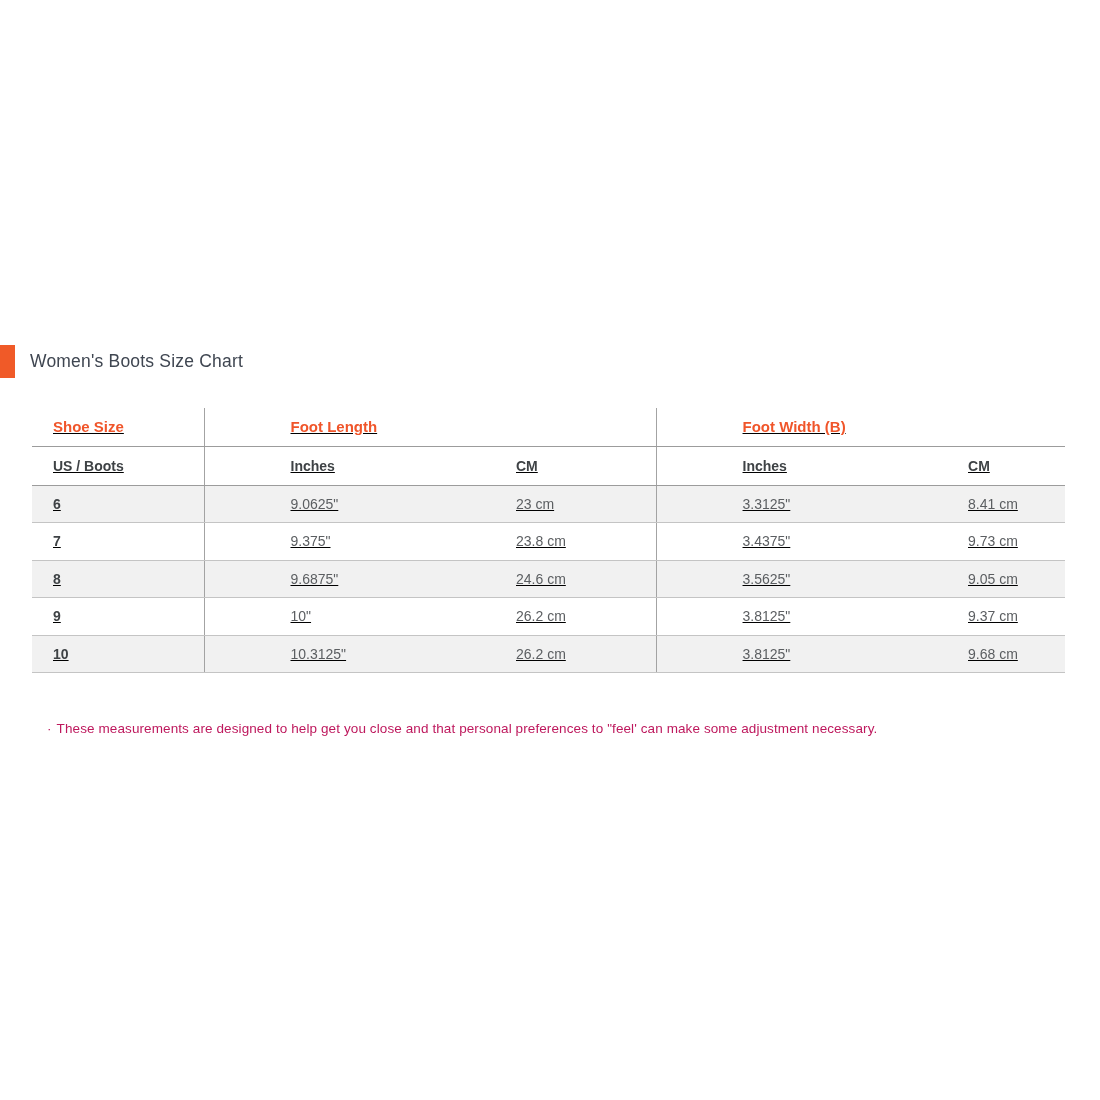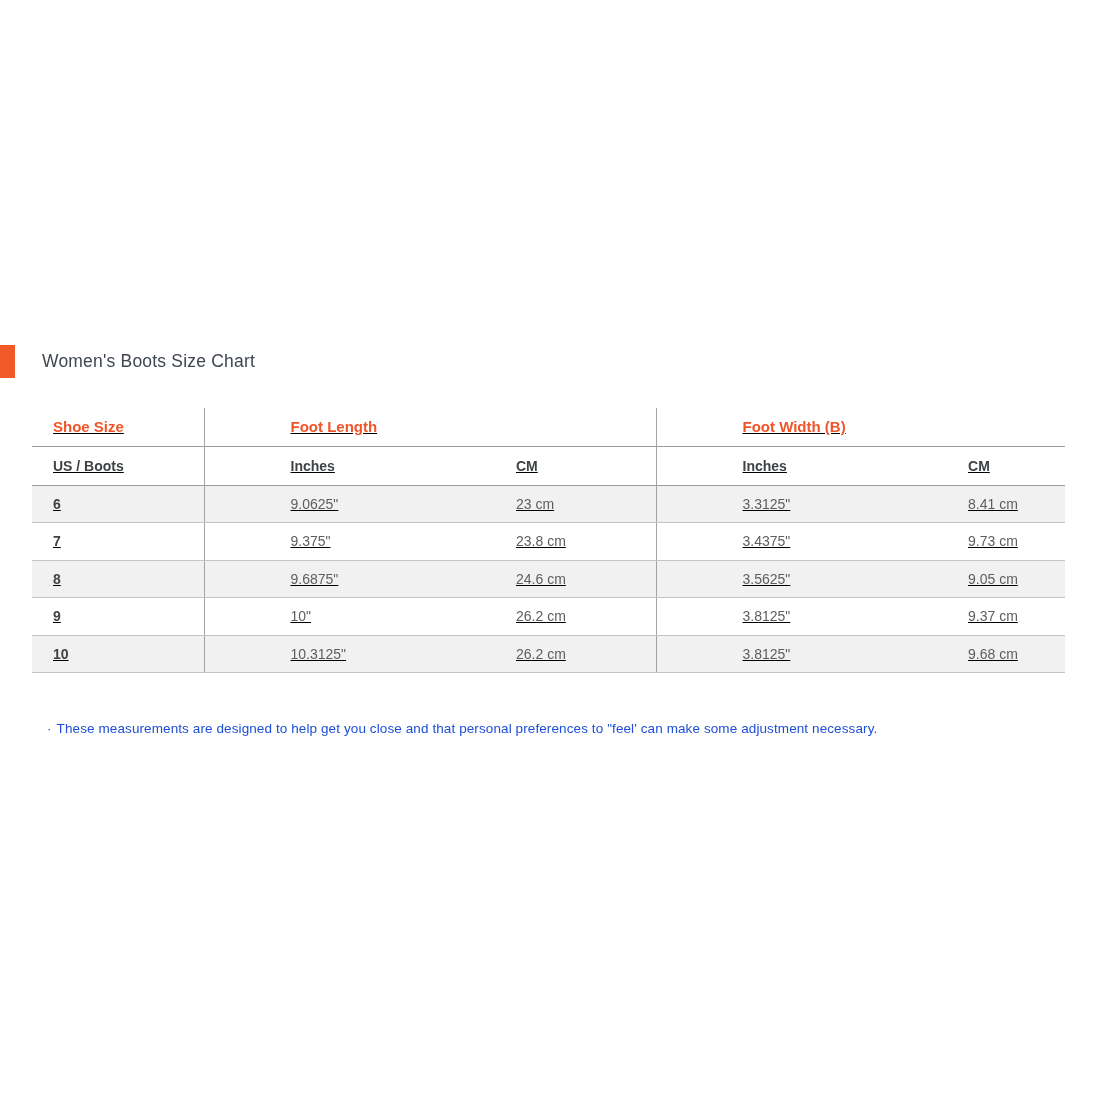--- a/index.html
+++ b/index.html
@@ -10,21 +10,20 @@
     font-family: "Liberation Sans", sans-serif;
     position: relative;
     overflow: hidden;
   }
   .title-block {
     position: absolute;
     top: 345px; left: 0;
     height: 33px;
     display: flex;
     align-items: center;
-    gap: 12px;
   }
   .accent {
     width: 15px; height: 33px;
     background: #F05A28;
     flex: 0 0 auto;
   }
   .page-title {
     margin: 0 0 0 15px;
     font-size: 17.5px;
     font-weight: 400;
@@ -71,21 +70,21 @@
     color: #3E4245;
     font-weight: 700;
   }
   .size-chart tr.striped td { background: #F1F1F1; }
   .size-chart .gstart { border-left: 1px solid #A3A3A3; }
   .footnote {
     position: absolute;
     top: 721px; left: 47px;
     margin: 0;
     font-size: 13.5px;
-    color: #1d4ed8;
+    color: #be185d;
     letter-spacing: 0.1px;
   }
   .footnote .bullet { margin-right: 5px; }
 </style>
 </head>
 <body>
 
 <div class="title-block">
   <div class="accent"></div>
   <h1 class="page-title">Women's Boots Size Chart</h1>

